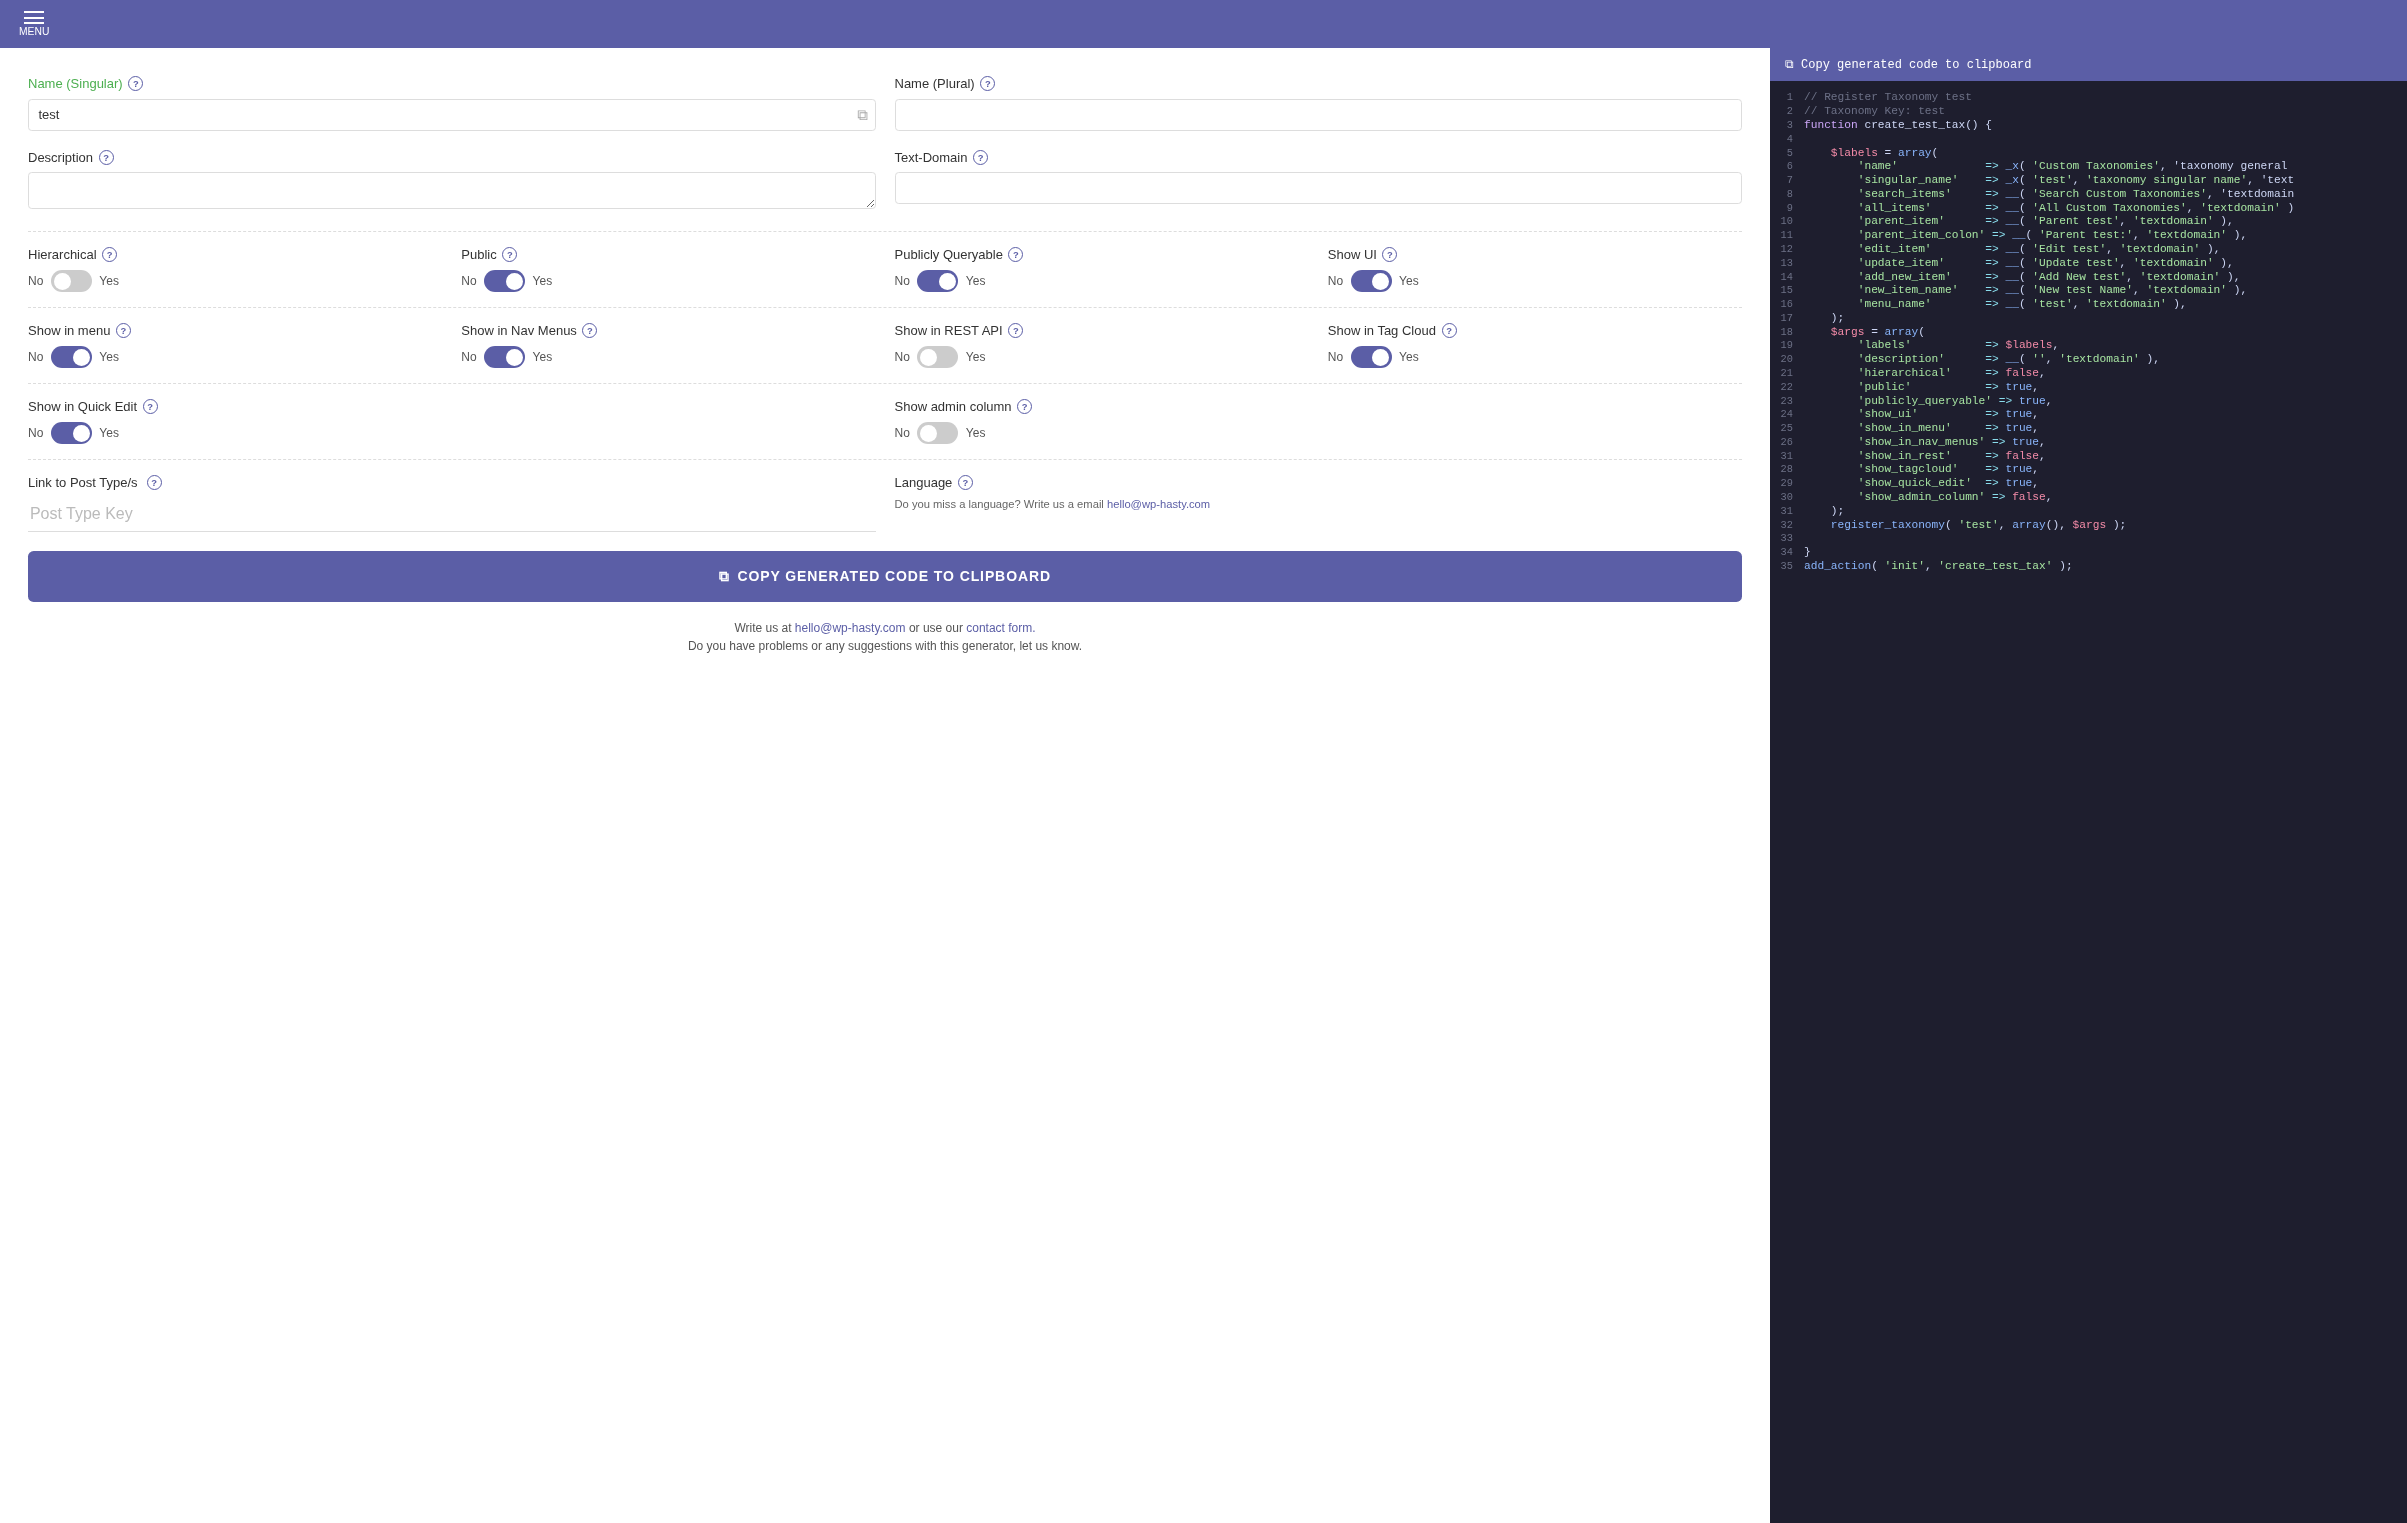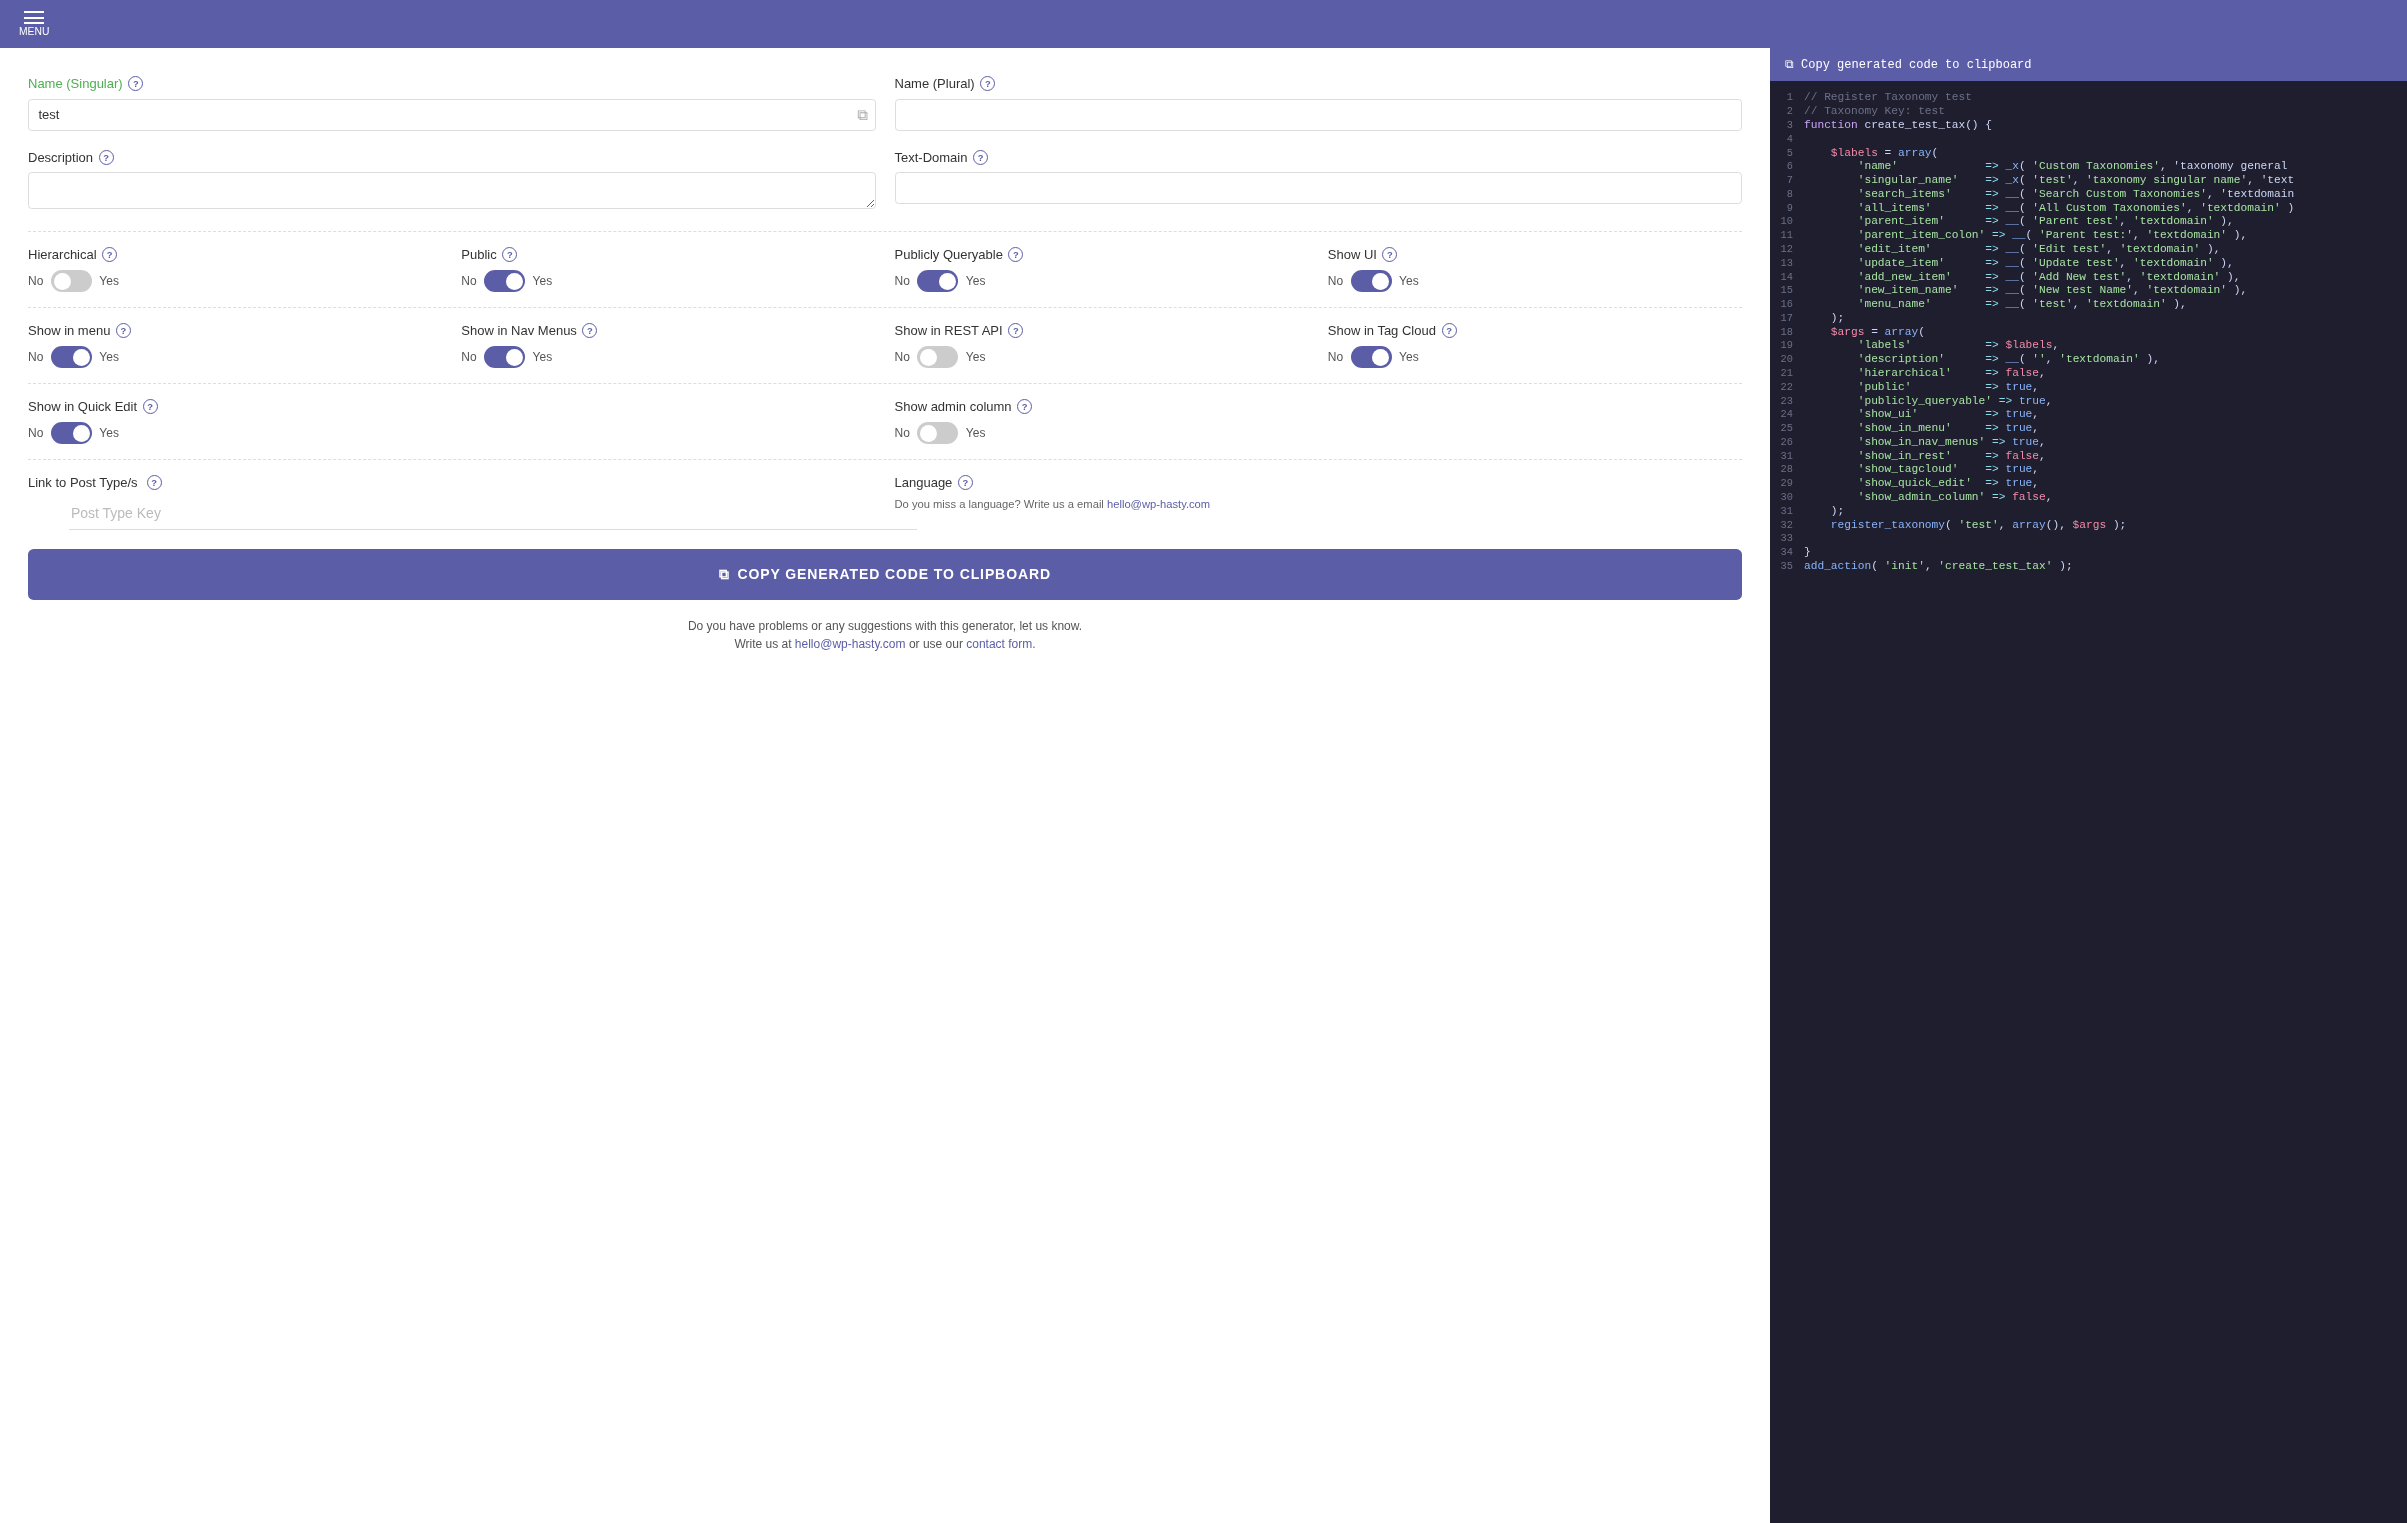--- a/index.html
+++ b/index.html
@@ -261,24 +261,23 @@
       background: white;
     }
     .footer a { color: #5b5ea6; text-decoration: none; }
     .footer p { margin-bottom: 3.7px; }
 
     .post-type-input {
       width: 100%;
       border: none;
       border-bottom: 0.9px solid #ddd;
       padding: 7.5px 1.9px;
-      font-size: 14px;
+      font-size: 16px;
       color: #1d4ed8;
       background: transparent;
-      margin-left: 41px;
     }
     .post-type-input::placeholder { color: #bbb; }
   </style>
 </head>
 <body>
 
 <div class="header">
   <div style="display:flex;flex-direction:column;align-items:center;cursor:pointer;">
     <div class="menu-icon">
       <span></span>
@@ -513,27 +512,27 @@
         </p>
       </div>
     </div>
 
     <button class="copy-btn">
       <span>⧉</span>
       <span>COPY GENERATED CODE TO CLIPBOARD</span>
     </button>
 
     <div class="footer">
-      <p>Do you have problems or any suggestions with this generator, let us know.</p>
       <p>
         <span>Write us at</span>
         <a href="#">hello@wp-hasty.com</a>
         <span>or use our</span>
         <a href="#">contact form.</a>
       </p>
+      <p>Do you have problems or any suggestions with this generator, let us know.</p>
     </div>
 
   </div>
 
   <div class="right-panel">
     <div class="code-header">
       <span>⧉</span>
       <span>Copy generated code to clipboard</span>
     </div>
     <div class="code-body" id="code-body">

